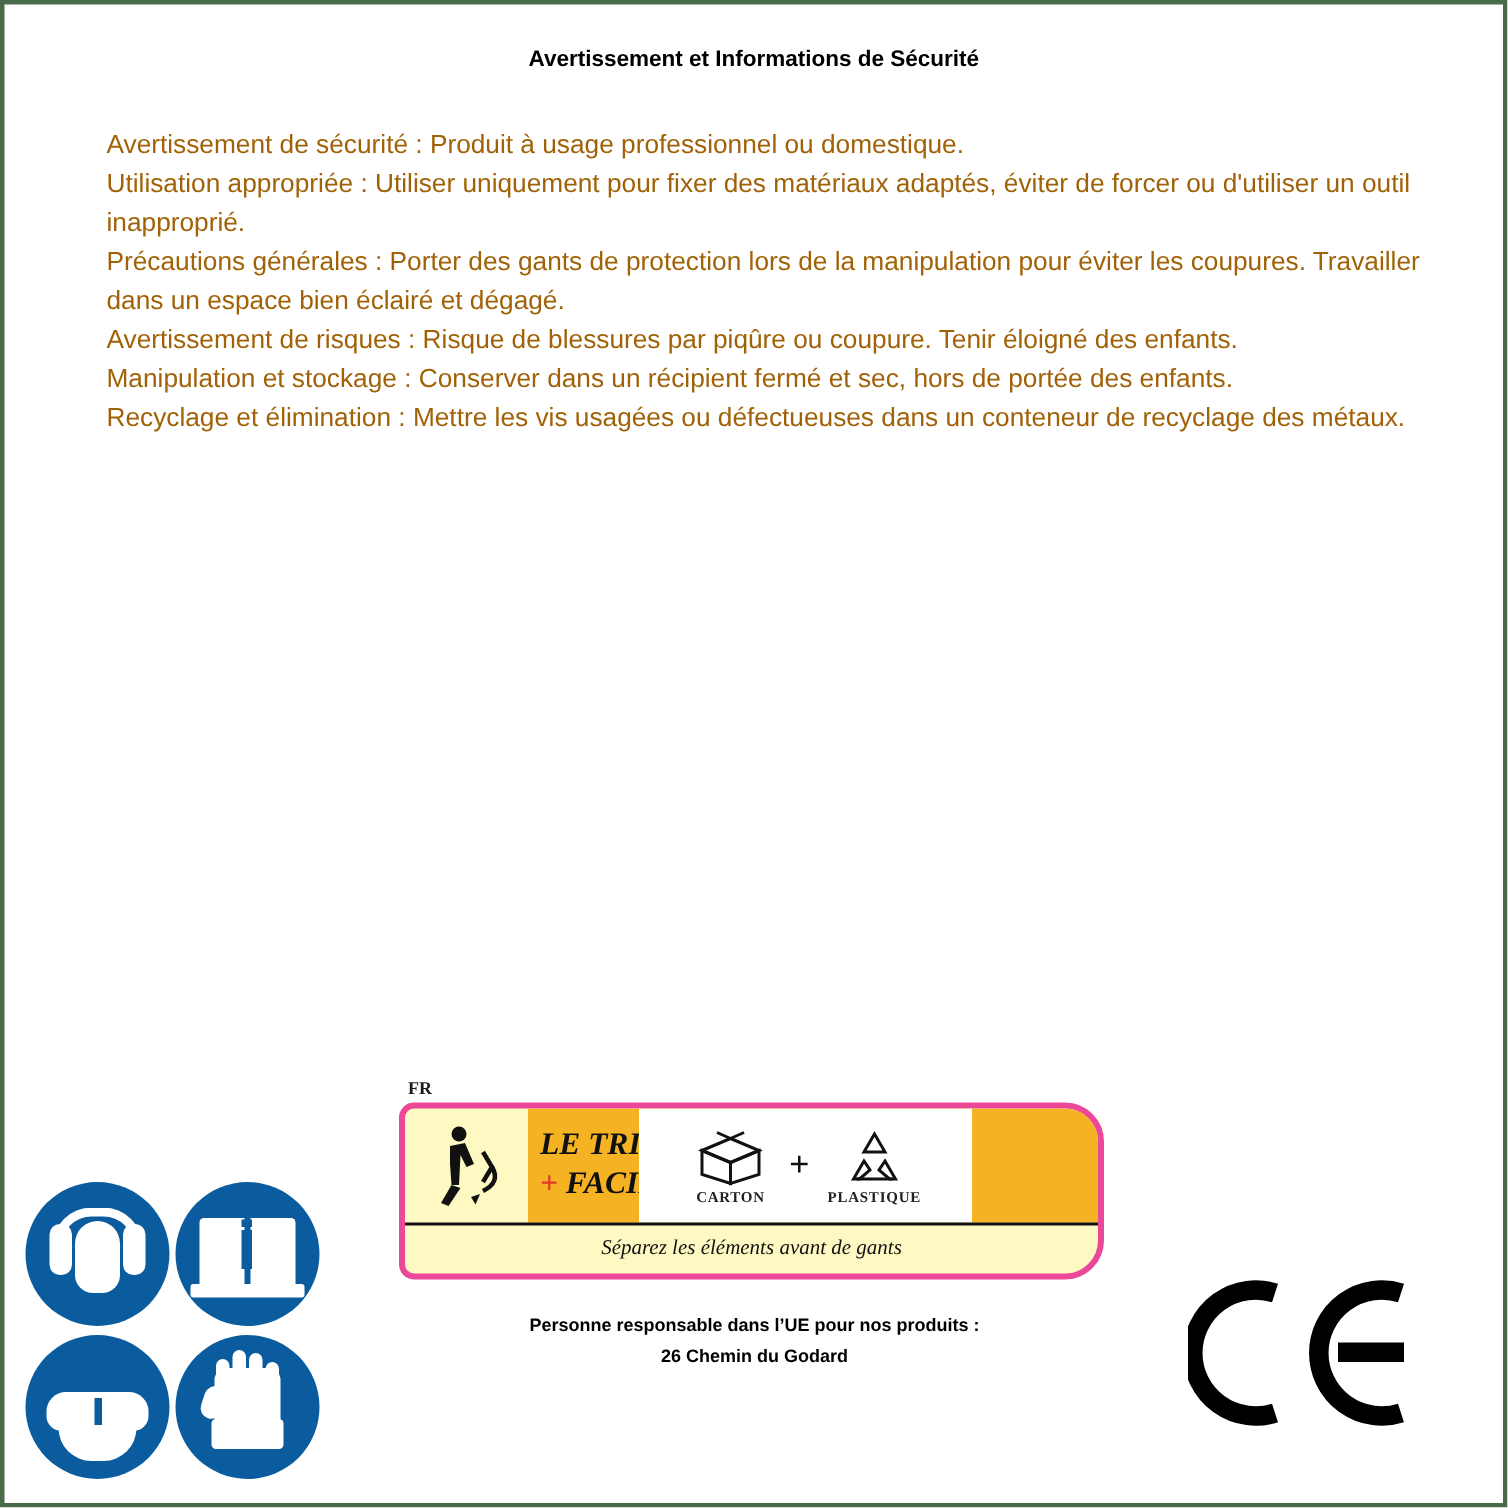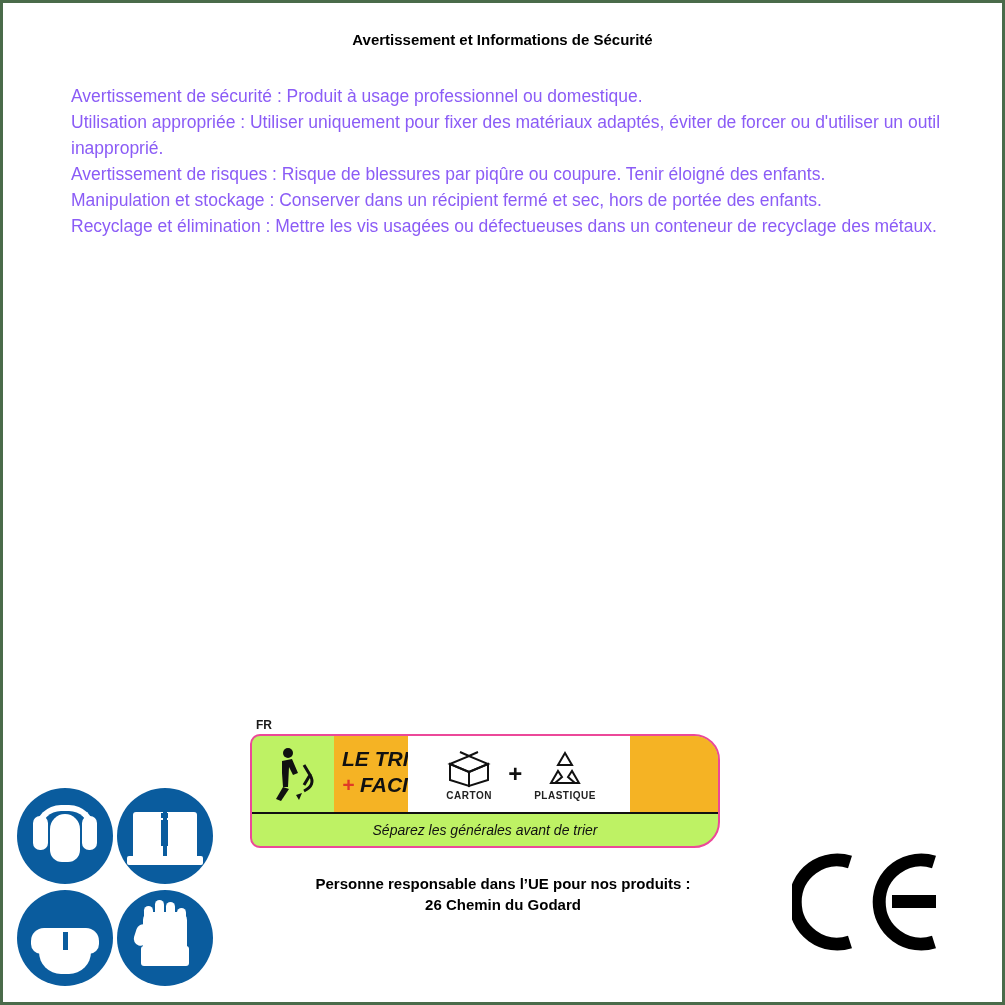--- a/index.html
+++ b/index.html
@@ -28,21 +28,21 @@
     color: #000;
     margin-top: 28px;
   }
   .body-text {
     position: absolute;
     left: 68px;
     top: 80px;
     width: 885px;
     font-size: 17.5px;
     line-height: 26px;
-    color: #8b5cf6;
+    color: #a16207;
   }
   .body-text p {
     margin: 0;
   }
 
   
   .pictos {
     position: absolute;
     left: 14px;
     top: 785px;
@@ -211,36 +211,37 @@
     top: 56px;
     width: 48px;
     height: 20px;
     background: #fff;
     border-radius: 3px;
   }
 
   
   .trilabel {
     position: absolute;
-    left: 247px;
+    left: 263px;
     top: 715px;
     width: 470px;
+    font-family: Liberation Serif, serif;
   }
   .fr-tag {
     font-size: 12px;
     font-weight: bold;
     color: #1a1a1a;
     margin-left: 6px;
     margin-bottom: 2px;
   }
   .tri-box {
     position: relative;
-    border: 2px solid #ec4899;
+    border: 4px solid #ec4899;
     border-radius: 10px 26px 26px 10px;
-    background: #bef264;
+    background: #fef9c3;
     height: 110px;
     overflow: hidden;
   }
   .tri-left {
     position: absolute;
     left: 0; top: 0;
     width: 82px; height: 76px;
     display: flex;
     align-items: center;
     justify-content: center;
@@ -313,21 +314,21 @@
     color: #111;
   }
 
   
   .resp {
     position: absolute;
     left: 230px;
     top: 870px;
     width: 540px;
     text-align: center;
-    font-size: 15px;
+    font-size: 12px;
     font-weight: bold;
     line-height: 21px;
     color: #000;
   }
 
   
   .ce {
     position: absolute;
     right: 60px;
     bottom: 50px;
@@ -338,20 +339,21 @@
 </head>
 <body>
 
 <div class="page">
 
   <div class="doc-title">Avertissement et Informations de Sécurité</div>
 
   <div class="body-text">
     <p>Avertissement de sécurité : Produit à usage professionnel ou domestique.</p>
     <p>Utilisation appropriée : Utiliser uniquement pour fixer des matériaux adaptés, éviter de forcer ou d'utiliser un outil inapproprié.</p>
+    <p>Précautions générales : Porter des gants de protection lors de la manipulation pour éviter les coupures. Travailler dans un espace bien éclairé et dégagé.</p>
     <p>Avertissement de risques : Risque de blessures par piqûre ou coupure. Tenir éloigné des enfants.</p>
     <p>Manipulation et stockage : Conserver dans un récipient fermé et sec, hors de portée des enfants.</p>
     <p>Recyclage et élimination : Mettre les vis usagées ou défectueuses dans un conteneur de recyclage des métaux.</p>
   </div>
 
   <div class="pictos">
     <div class="picto-row">
       <div class="picto">
         <div class="ear-band"></div>
         <div class="ear-head"></div>
@@ -423,21 +425,21 @@
               <path d="M10 34 L17 22 L21 28 L14 34 Z" fill="none" stroke="#111" stroke-width="2"></path>
               <path d="M38 34 L31 22 L27 28 L34 34 Z" fill="none" stroke="#111" stroke-width="2"></path>
               <path d="M12 34 L36 34" stroke="#111" stroke-width="2"></path>
             </svg>
           </div>
           <div>PLASTIQUE</div>
         </div>
       </div>
 
 
-      <div class="tri-footer">Séparez les générales avant de trier</div>
+      <div class="tri-footer">Séparez les éléments avant de gants</div>
     </div>
   </div>
 
   <div class="resp">
     <div>
       <span>Personne responsable dans l’</span><span>UE</span><span> pour nos produits :</span>
     </div>
     <div>26 Chemin du Godard</div>
   </div>
 

